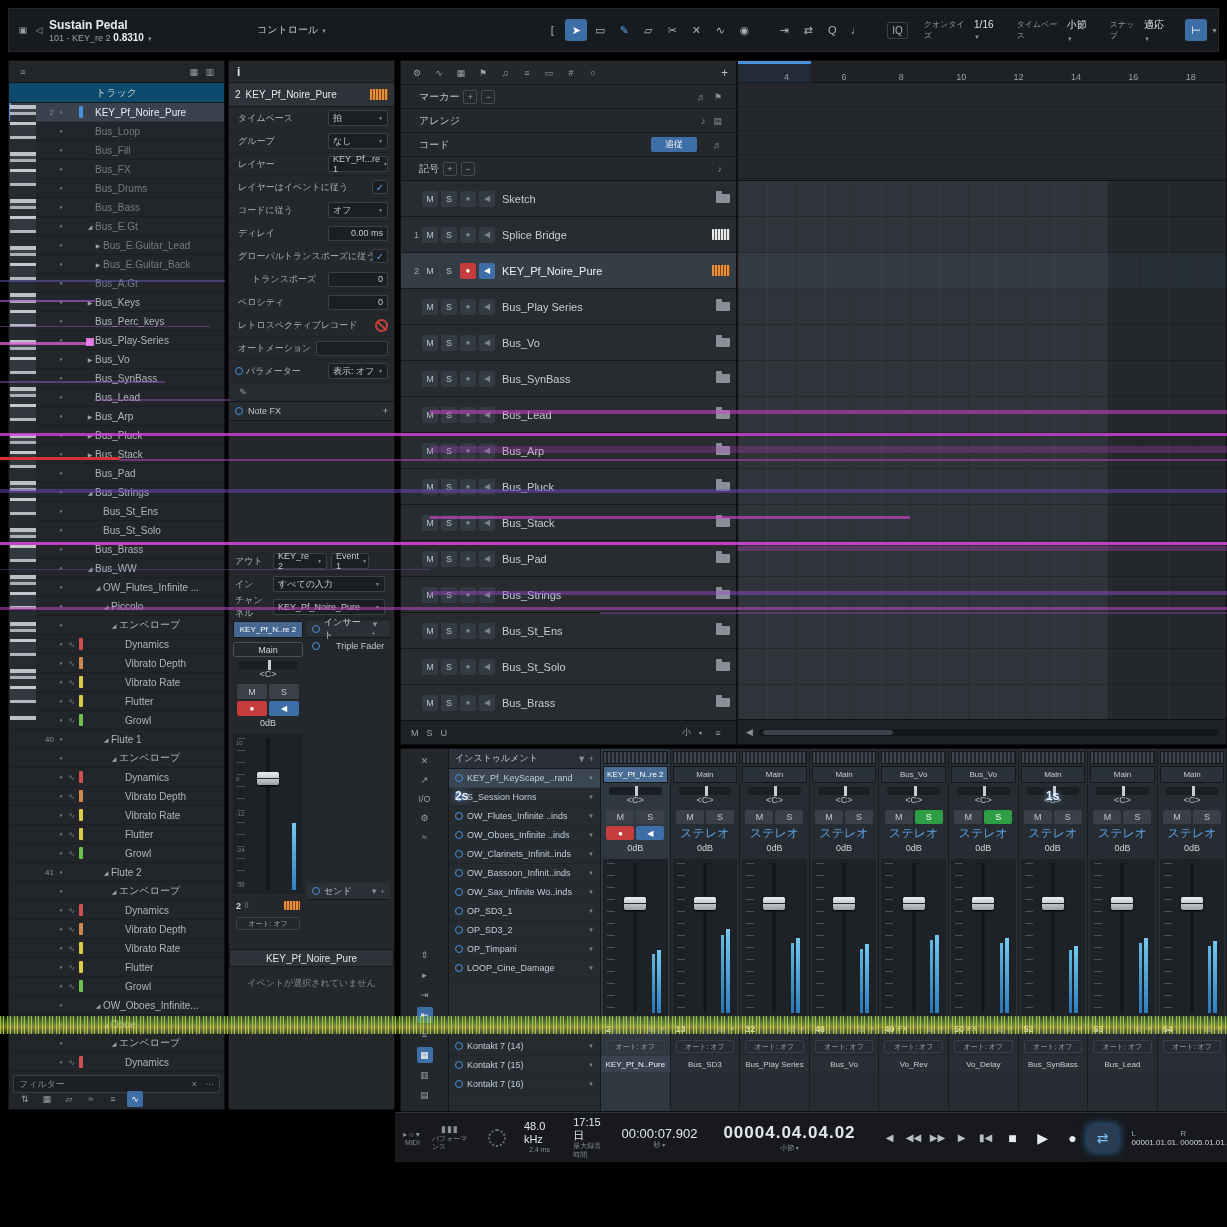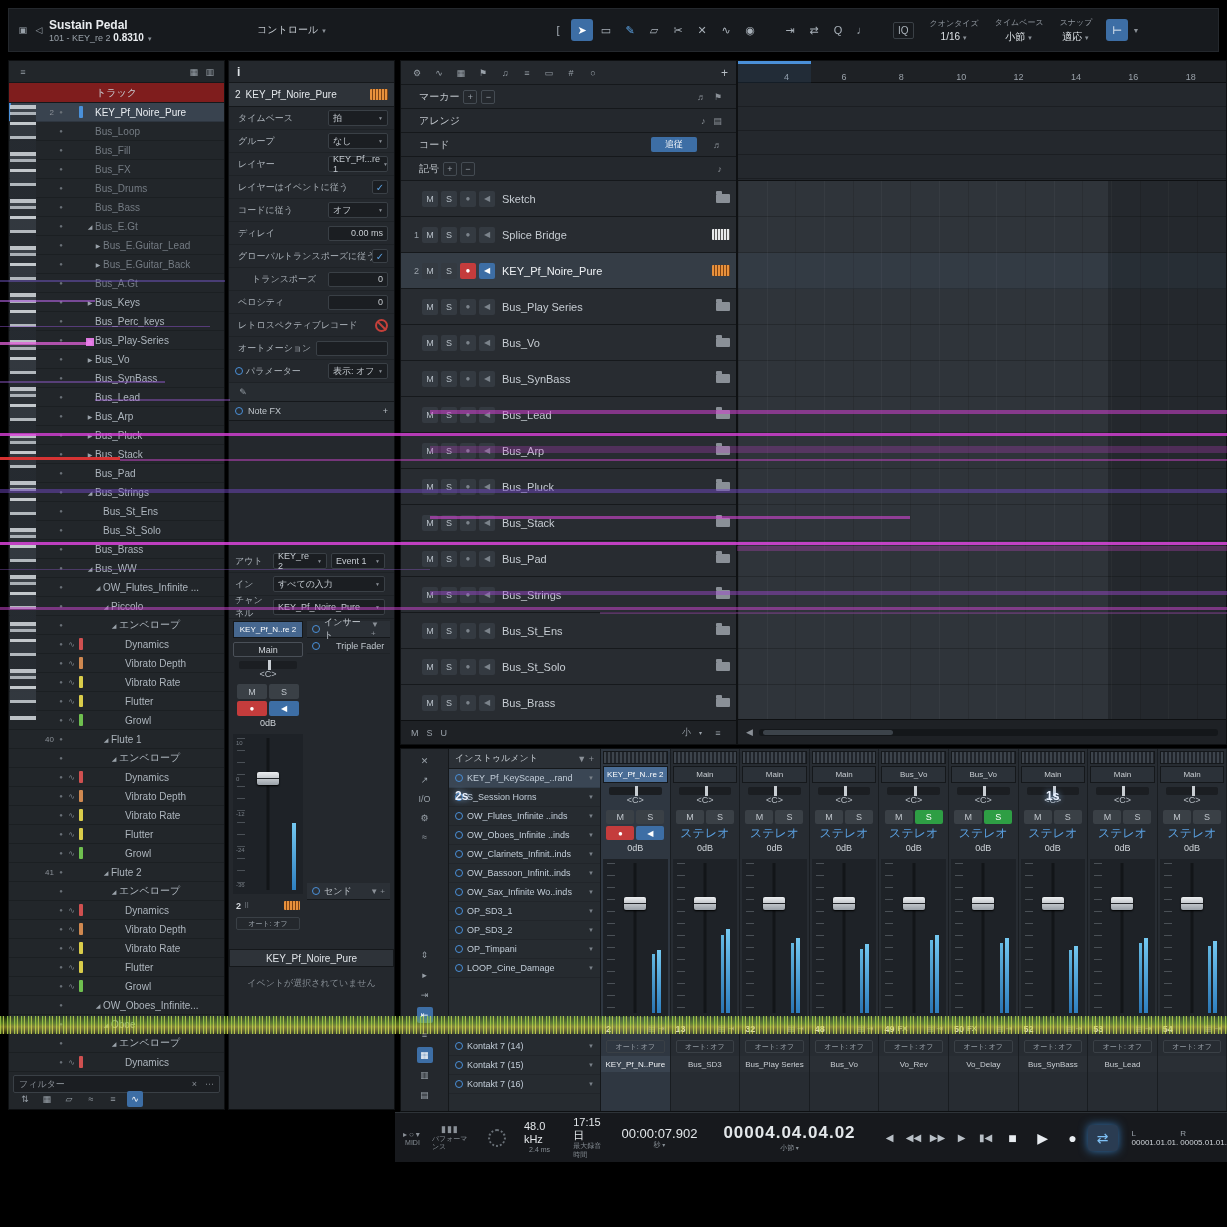--- a/index.html
+++ b/index.html
@@ -17,28 +17,28 @@
 
 #toolbar{left:8px;top:8px;width:1211px;height:44px;background:#171a1e;border:1px solid #24282d;display:flex;align-items:center}
 #tb-left{width:330px;display:flex;align-items:center;padding-left:6px;position:relative;height:100%}
 #tb-title{font-size:12px;font-weight:bold;color:#e9ecef}
 #tb-sub{font-size:9px;color:#9aa2aa}
 #tb-val{font-size:10px;font-weight:bold;color:#e9ecef}
 #tb-ctrl{position:absolute;left:248px;top:14px;font-size:10px;color:#c0c6cc}
 #tb-tools{display:flex;gap:2px;align-items:center;margin-left:208px}
 #tb-tools2{display:flex;gap:2px;align-items:center;margin-left:18px}
 #tb-iq{margin-left:20px;font-size:10px;color:#aab2ba;border:1px solid #3a4046;border-radius:2px;padding:2px 4px}
-.qstack{margin-left:16px;display:flex;flex-direction:column;align-items:center;gap:2px}
+.qstack{margin-left:16px;display:flex;flex-direction:row;align-items:center;gap:2px}
 .qstack .ql{font-size:8px;color:#8f969e}
 .qstack .qv{font-size:10px;color:#dde2e6}
 .qstack .qv:after{content:" ▼";font-size:6px;color:#8a9097}
 
 #tpanel{left:8px;top:60px;width:217px;height:1050px;background:#22262a;border:1px solid #0e1012}
 #tp-head{height:22px;display:flex;align-items:center;padding:0 6px;border-bottom:1px solid #15181b}
-#tp-title{height:20px;display:flex;align-items:center;justify-content:center;background:#7f1d1d;border-bottom:1px solid #15181b;font-size:10px;color:#c8cdd2}
+#tp-title{height:20px;display:flex;align-items:center;justify-content:center;background:#0c4a6e;border-bottom:1px solid #15181b;font-size:10px;color:#c8cdd2}
 #tp-keys{position:absolute;left:1px;top:44px;width:26px;height:615px;opacity:.9;background:repeating-linear-gradient(180deg,#cdd2d7 0 4px,#3f454c 4px 7px,#b9bfc5 7px 10px,#2b3036 10px 17px,#d5dade 17px 20px,#343a41 20px 31px,#c2c8cd 31px 34px,#262b31 34px 47px)}
 #tp-rows{position:absolute;left:0;top:42px;right:0}
 .tp-row{height:19px;display:flex;align-items:center;font-size:10px;color:#adb5bd;border-bottom:1px solid rgba(0,0,0,.18);padding-left:28px;white-space:nowrap;overflow:hidden}
 .tp-row .n{width:17px;font-size:8px;color:#8a9097;text-align:right;margin-right:2px;flex:none}
 .tp-row .dt{width:10px;font-size:6px;color:#6a7178;text-align:center;flex:none}
 .tp-row .wv{width:11px;font-size:8px;color:#7a828a;text-align:center;flex:none;visibility:hidden}
 .tp-row.lane .wv{visibility:visible}
 .tp-row .cb{width:4px;height:12px;border-radius:1px;margin:0 2px;background:var(--c,transparent);flex:none}
 .tp-row .ar{width:10px;font-size:6px;color:#9aa2aa;text-align:center;flex:none}
 .tp-row.open .ar:before{content:"◢"}
@@ -886,21 +886,21 @@
     <span>Note FX</span>
     <span style="margin-left:auto;color:#b8bfc6">+</span>
   </div>
 
   <div class="abs" style="left:0;top:489px;width:100%">
     <div class="routerow">
       <span class="lbl">アウト</span>
       <span class="dd" style="width:54px">
           <span>KEY_re 2</span>
         </span>
-      <span class="dd" style="width:54px">
+      <span class="dd" style="width:38px">
           <span>Event 1</span>
         </span>
     </div>
     <div class="routerow">
       <span class="lbl">イン</span>
       <span class="dd" style="width:112px">
           <span>すべての入力</span>
         </span>
     </div>
     <div class="routerow">

